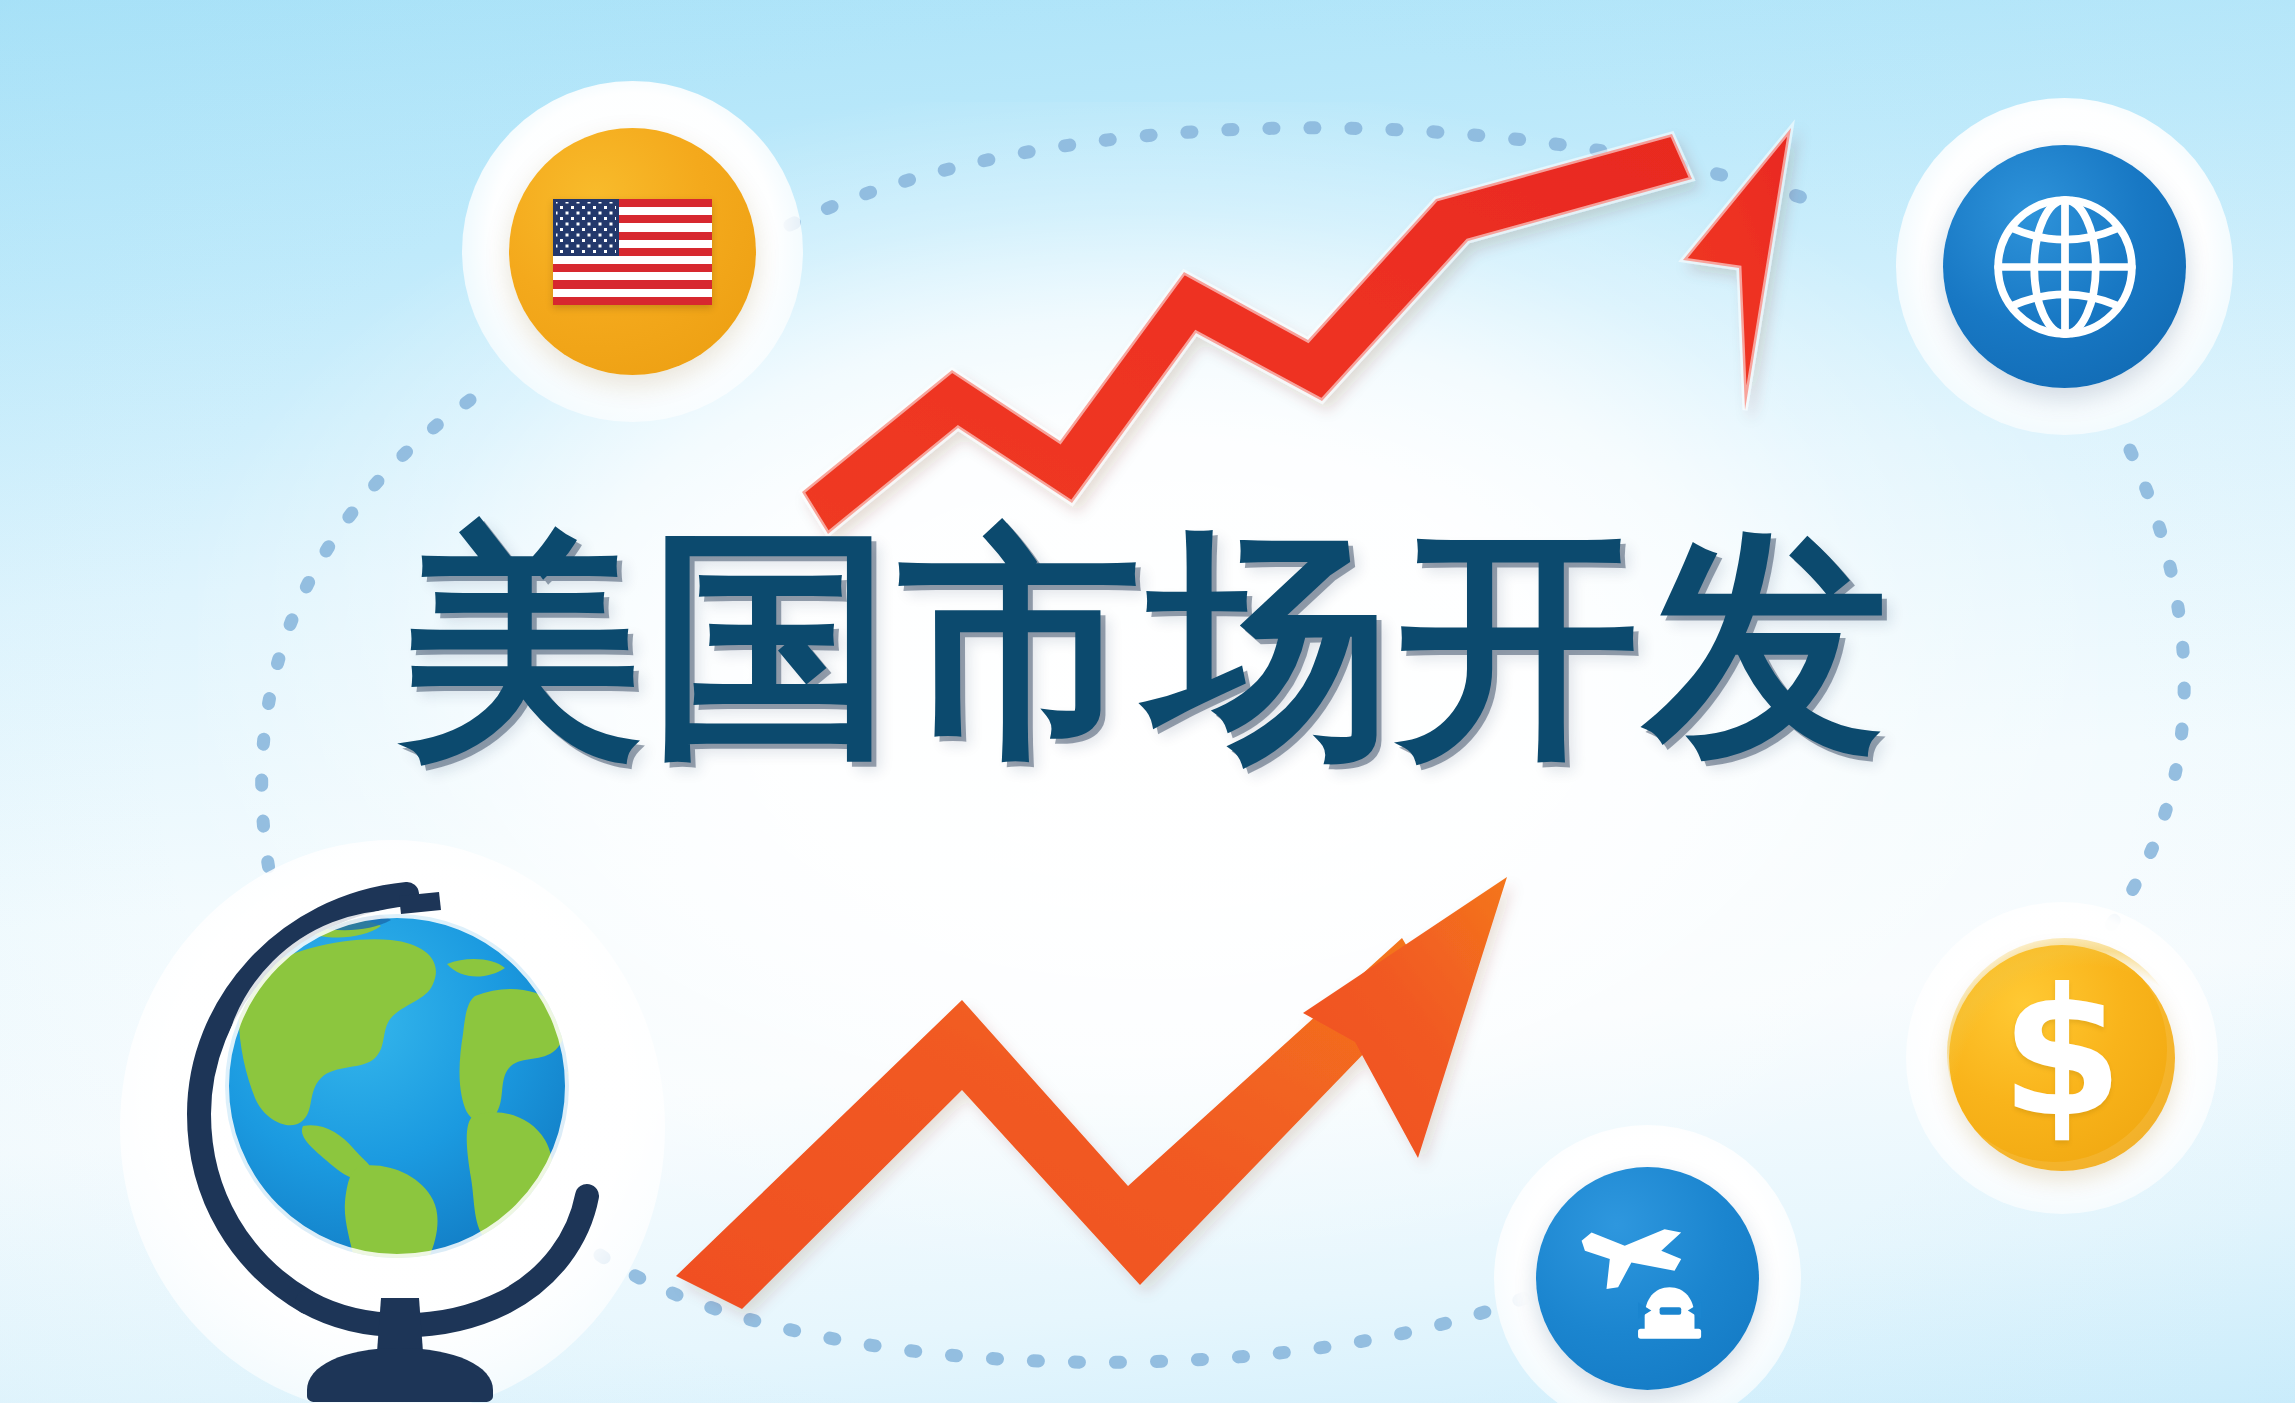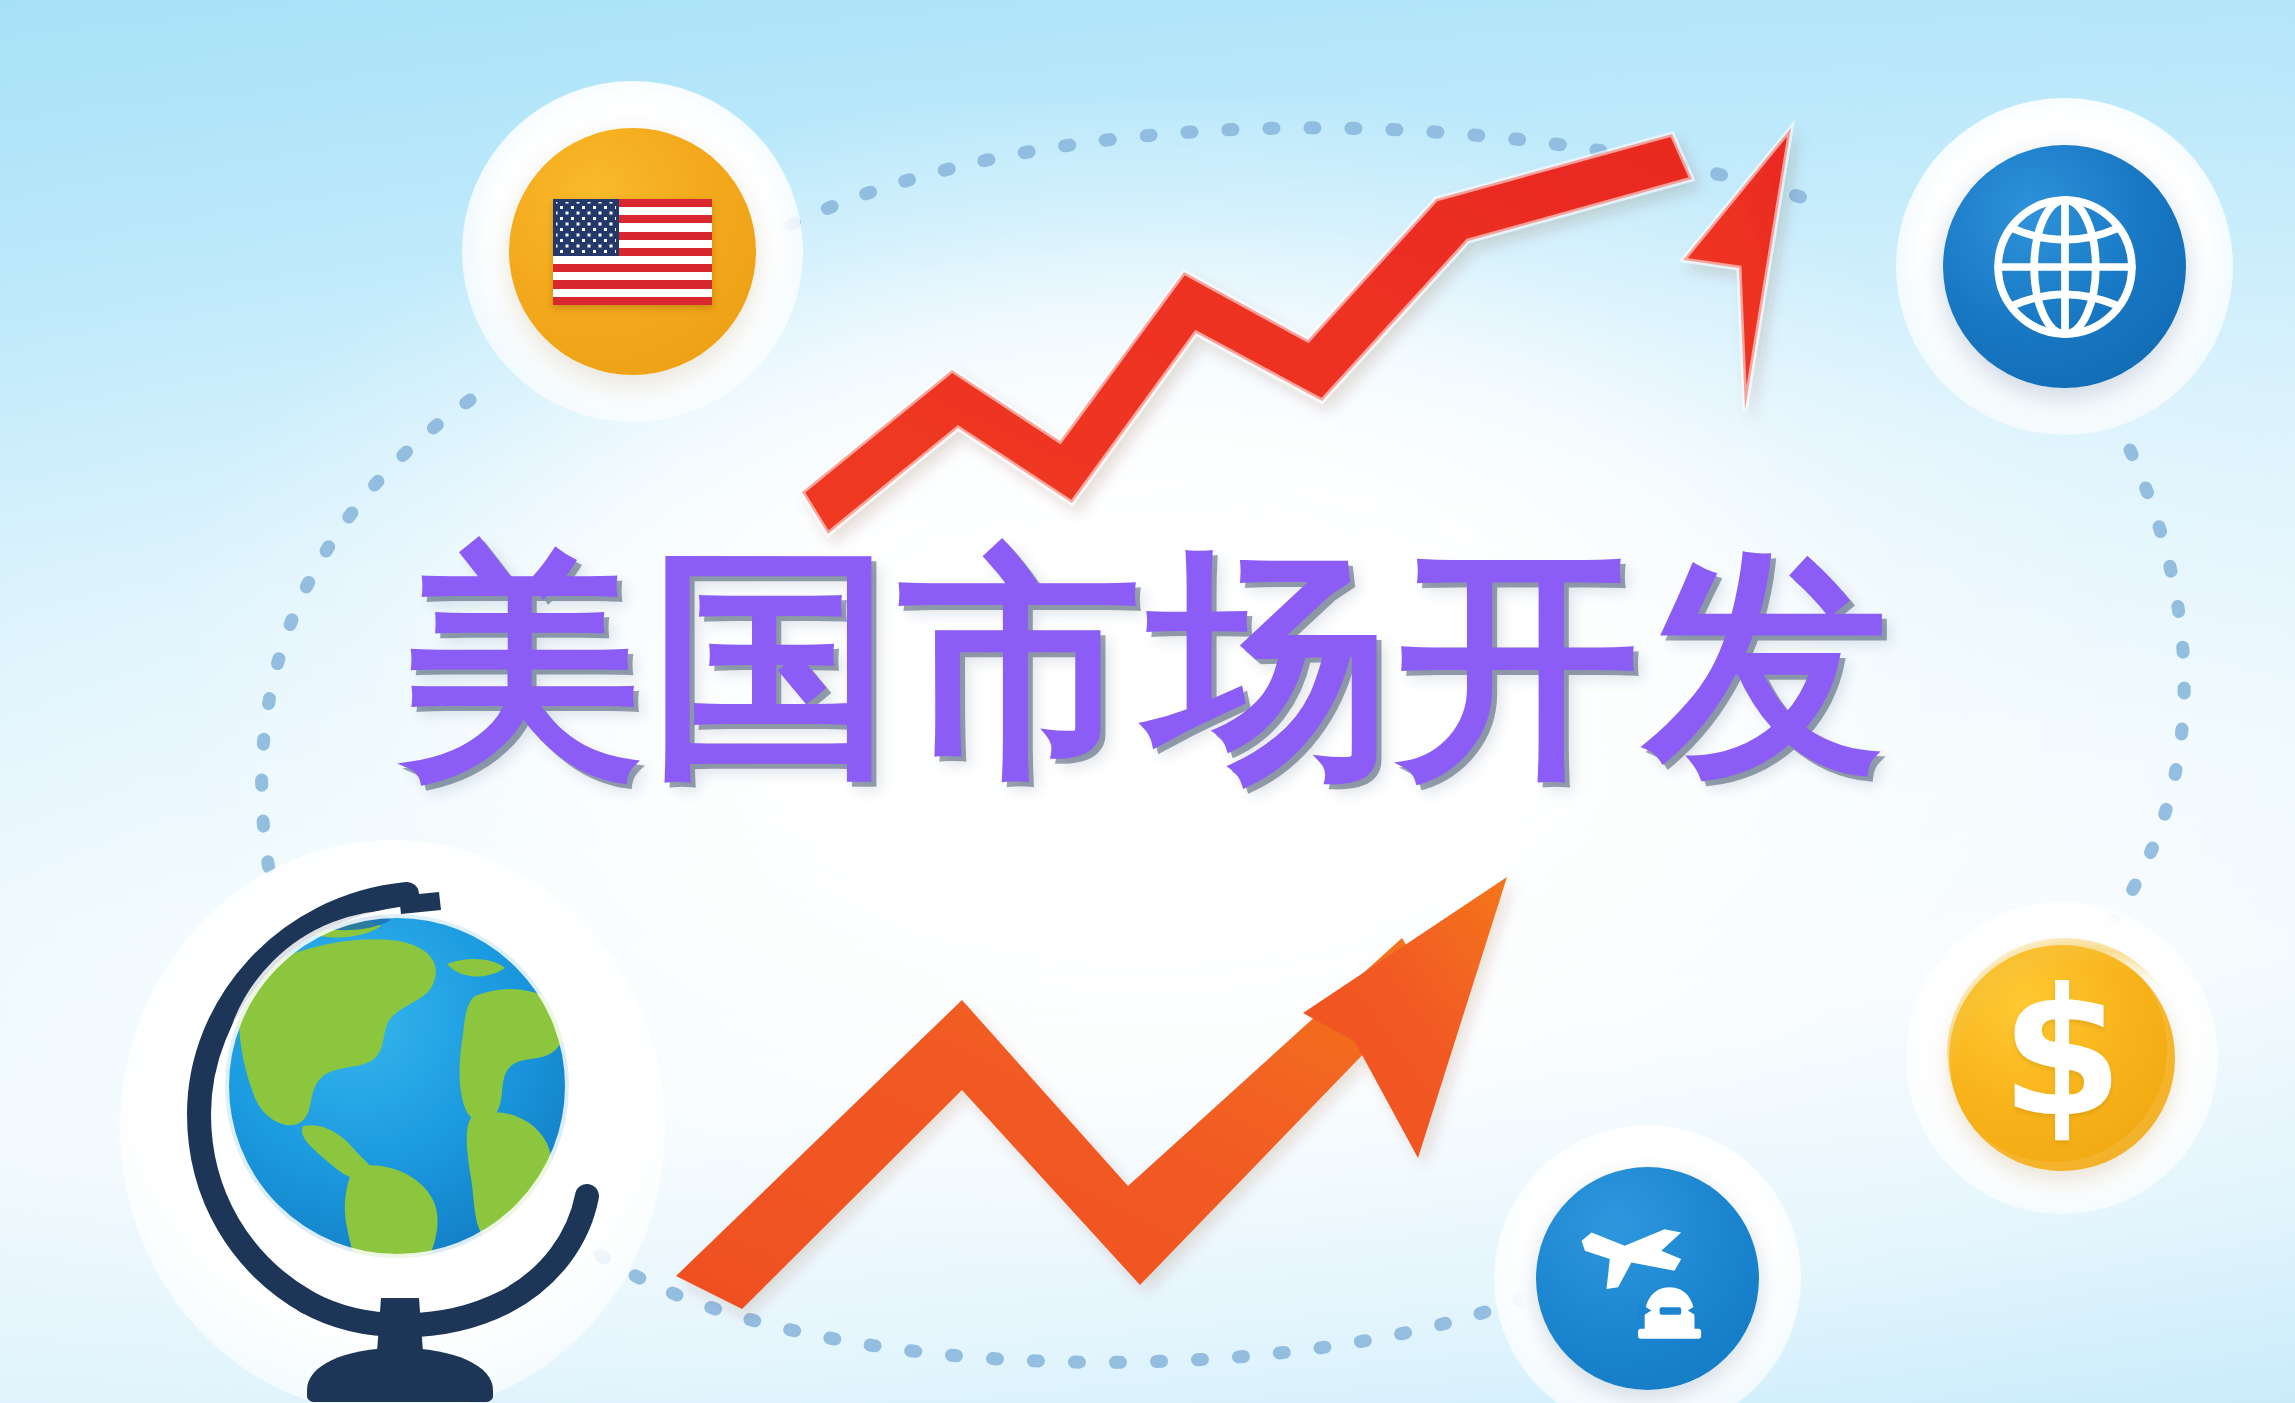--- a/index.html
+++ b/index.html
@@ -54,26 +54,26 @@
   
   .title-wrap {
     position: absolute;
     left: 0;
     top: 543px;
     width: 2295px;
     text-align: center;
   }
   .title {
     display: inline-block;
-    font-family: Liberation Sans, sans-serif;
+    font-family: Liberation Mono, monospace;
     font-weight: 700;
     font-size: 243px;
     line-height: 1.0;
     letter-spacing: 6px;
-    color: #8b5cf6;
+    color: #0c4a6e;
     text-shadow: 5px 5px 0 rgba(11,32,62,0.40), 9px 9px 14px rgba(13,40,80,0.12);
     white-space: nowrap;
   }
 
   
   .badge {
     position: absolute;
     border-radius: 50%;
     display: flex;
     align-items: center;

